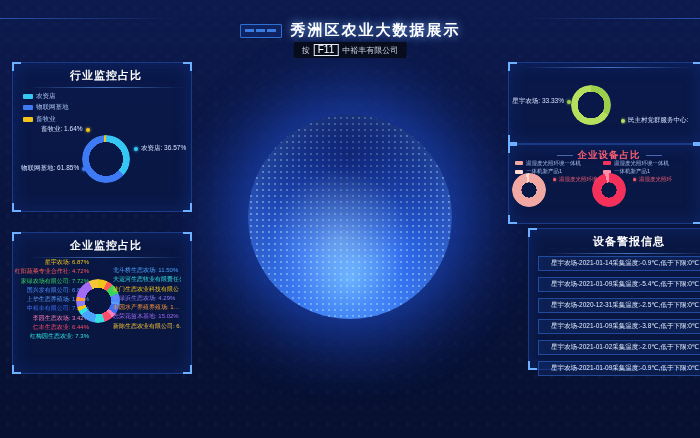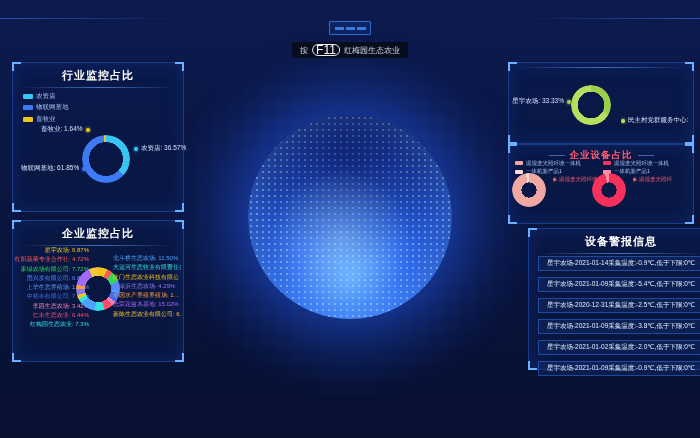--- a/index.html
+++ b/index.html
@@ -30,36 +30,36 @@
   .hline.right{right:0;background:linear-gradient(270deg,rgba(70,130,255,.55),rgba(70,130,255,0));}
   .title-row{position:absolute;top:21px;left:0;right:0;display:flex;justify-content:center;align-items:center;gap:9px;}
   .logo{width:40px;height:12px;border:1px solid #2f6fd0;border-radius:1px;
     display:inline-flex;align-items:center;justify-content:center;gap:2px;background:rgba(20,50,130,.4);}
   .logo i{display:block;width:9px;height:3px;background:#3a7be0;}
   h1{margin:0;font-size:15px;font-weight:bold;color:#ffffff;letter-spacing:2px;
     text-shadow:0 0 10px rgba(120,180,255,.9);}
   .toast{position:absolute;top:42px;left:50%;transform:translateX(-50%);
     background:rgba(8,12,24,.92);border-radius:2px;padding:2px 8px;font-size:8px;color:#cdd5e6;
     display:flex;align-items:center;gap:4px;white-space:nowrap;}
-  .keycap{border:1px solid #e8edf5;border-radius:6px;padding:0 3px;line-height:10px;font-size:12px;color:#fff;}
+  .keycap{border:1px solid #e8edf5;border-radius:0;padding:0 3px;line-height:10px;font-size:10px;color:#fff;}
   
   .panel{position:absolute;background:rgba(10,26,72,.55);
-    border:1px solid rgba(46,102,210,.45);box-shadow:inset 0 0 18px rgba(30,80,200,.25);}
+    border:1px solid rgba(46,102,210,.45);box-shadow:inset 0 0 18px rgba(30,80,200,.25);padding-left:8px;}
   .panel::before{content:'';position:absolute;top:-1px;left:-1px;width:7px;height:7px;
     border-top:2px solid #6cb0ff;border-left:2px solid #6cb0ff;}
   .panel::after{content:'';position:absolute;top:-1px;right:-1px;width:7px;height:7px;
     border-top:2px solid #6cb0ff;border-right:2px solid #6cb0ff;}
   .corners::before{content:'';position:absolute;bottom:-1px;left:-1px;width:7px;height:7px;
     border-bottom:2px solid #6cb0ff;border-left:2px solid #6cb0ff;}
   .corners::after{content:'';position:absolute;bottom:-1px;right:-1px;width:7px;height:7px;
     border-bottom:2px solid #6cb0ff;border-right:2px solid #6cb0ff;}
   .ptitle{margin:0;padding-top:5px;text-align:center;font-size:11px;font-weight:bold;color:#fff;letter-spacing:1px;}
   .pdivider{height:1px;margin:4px 8px 0;background:linear-gradient(90deg,transparent,rgba(100,160,255,.65),transparent);}
   .p1{left:12px;top:62px;width:170px;height:148px;}
-  .p2{left:12px;top:220px;width:170px;height:140px;}
+  .p2{left:12px;top:232px;width:170px;height:140px;}
   .p3{left:508px;top:62px;width:184px;height:80px;}
   .p4{left:508px;top:144px;width:184px;height:78px;}
   .p5{left:528px;top:228px;width:184px;height:140px;}
   
   .legend{position:absolute;left:10px;top:26px;}
   .legend-item{display:flex;align-items:center;gap:3px;font-size:6.5px;color:#a9c2f0;margin:2.5px 0;}
   .swatch{width:10px;height:5px;border-radius:1px;flex:0 0 auto;}
   
   .ring{position:absolute;border-radius:50%;box-shadow:0 0 8px rgba(60,140,255,.35);}
   
@@ -114,25 +114,26 @@
 <div class="globe"></div>
 
 <div class="hline left"></div>
 <div class="hline right"></div>
 <div class="title-row">
   <span class="logo">
       <i></i>
       <i></i>
       <i></i>
     </span>
+  <h1>秀洲区农业大数据展示</h1>
 </div>
 <div class="toast">
   <span>按</span>
   <span class="keycap">F11</span>
-  <span>红梅园生态农业</span>
+  <span>中裕丰有限公司</span>
 </div>
 
 <section class="panel p1">
   <div class="corners"></div>
   <h2 class="ptitle">行业监控占比</h2>
   <div class="pdivider"></div>
   <div class="legend" id="ind-legend">
       <div class="legend-item">
         <span class="swatch" style="background: rgb(53, 198, 244);"></span>
         <span>农资店</span>

